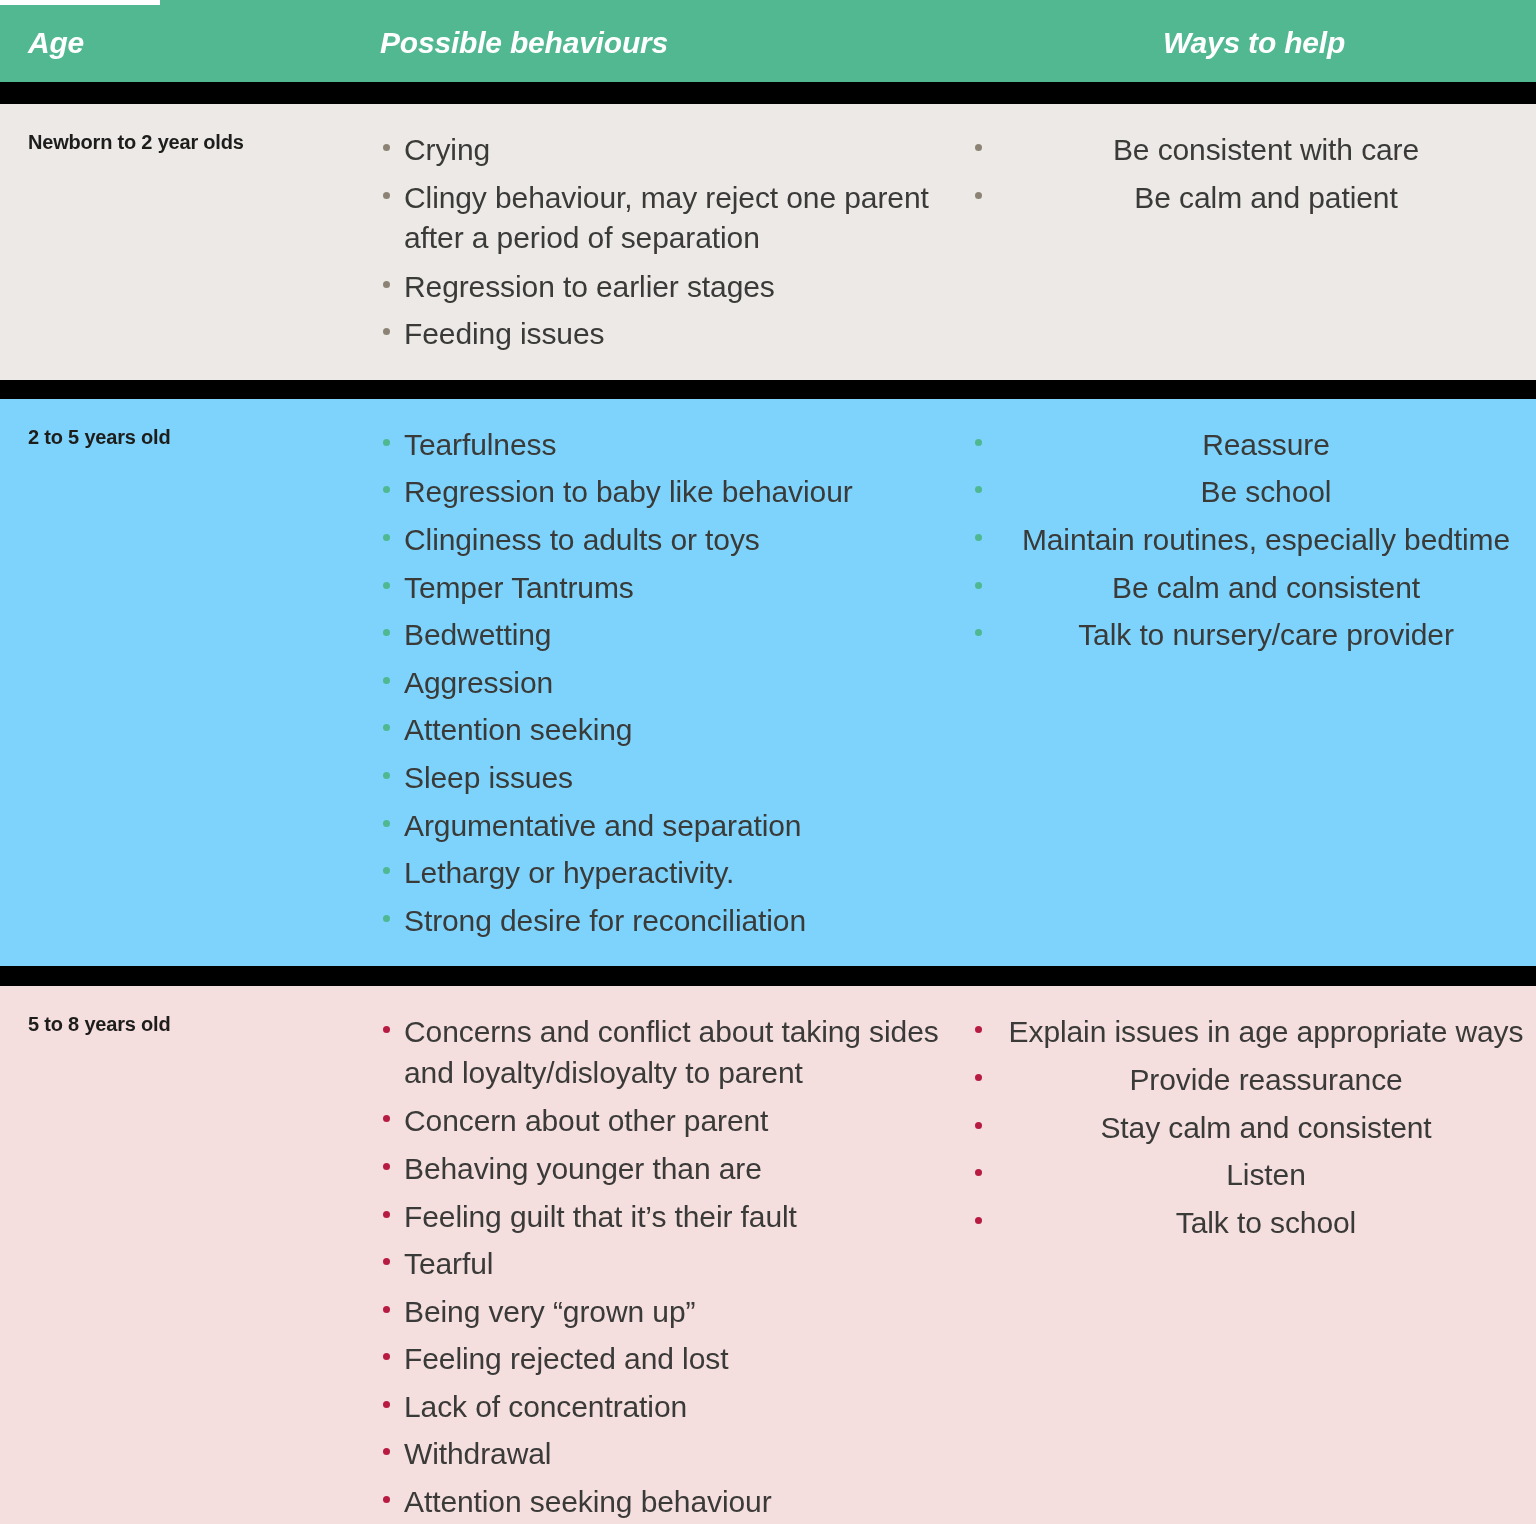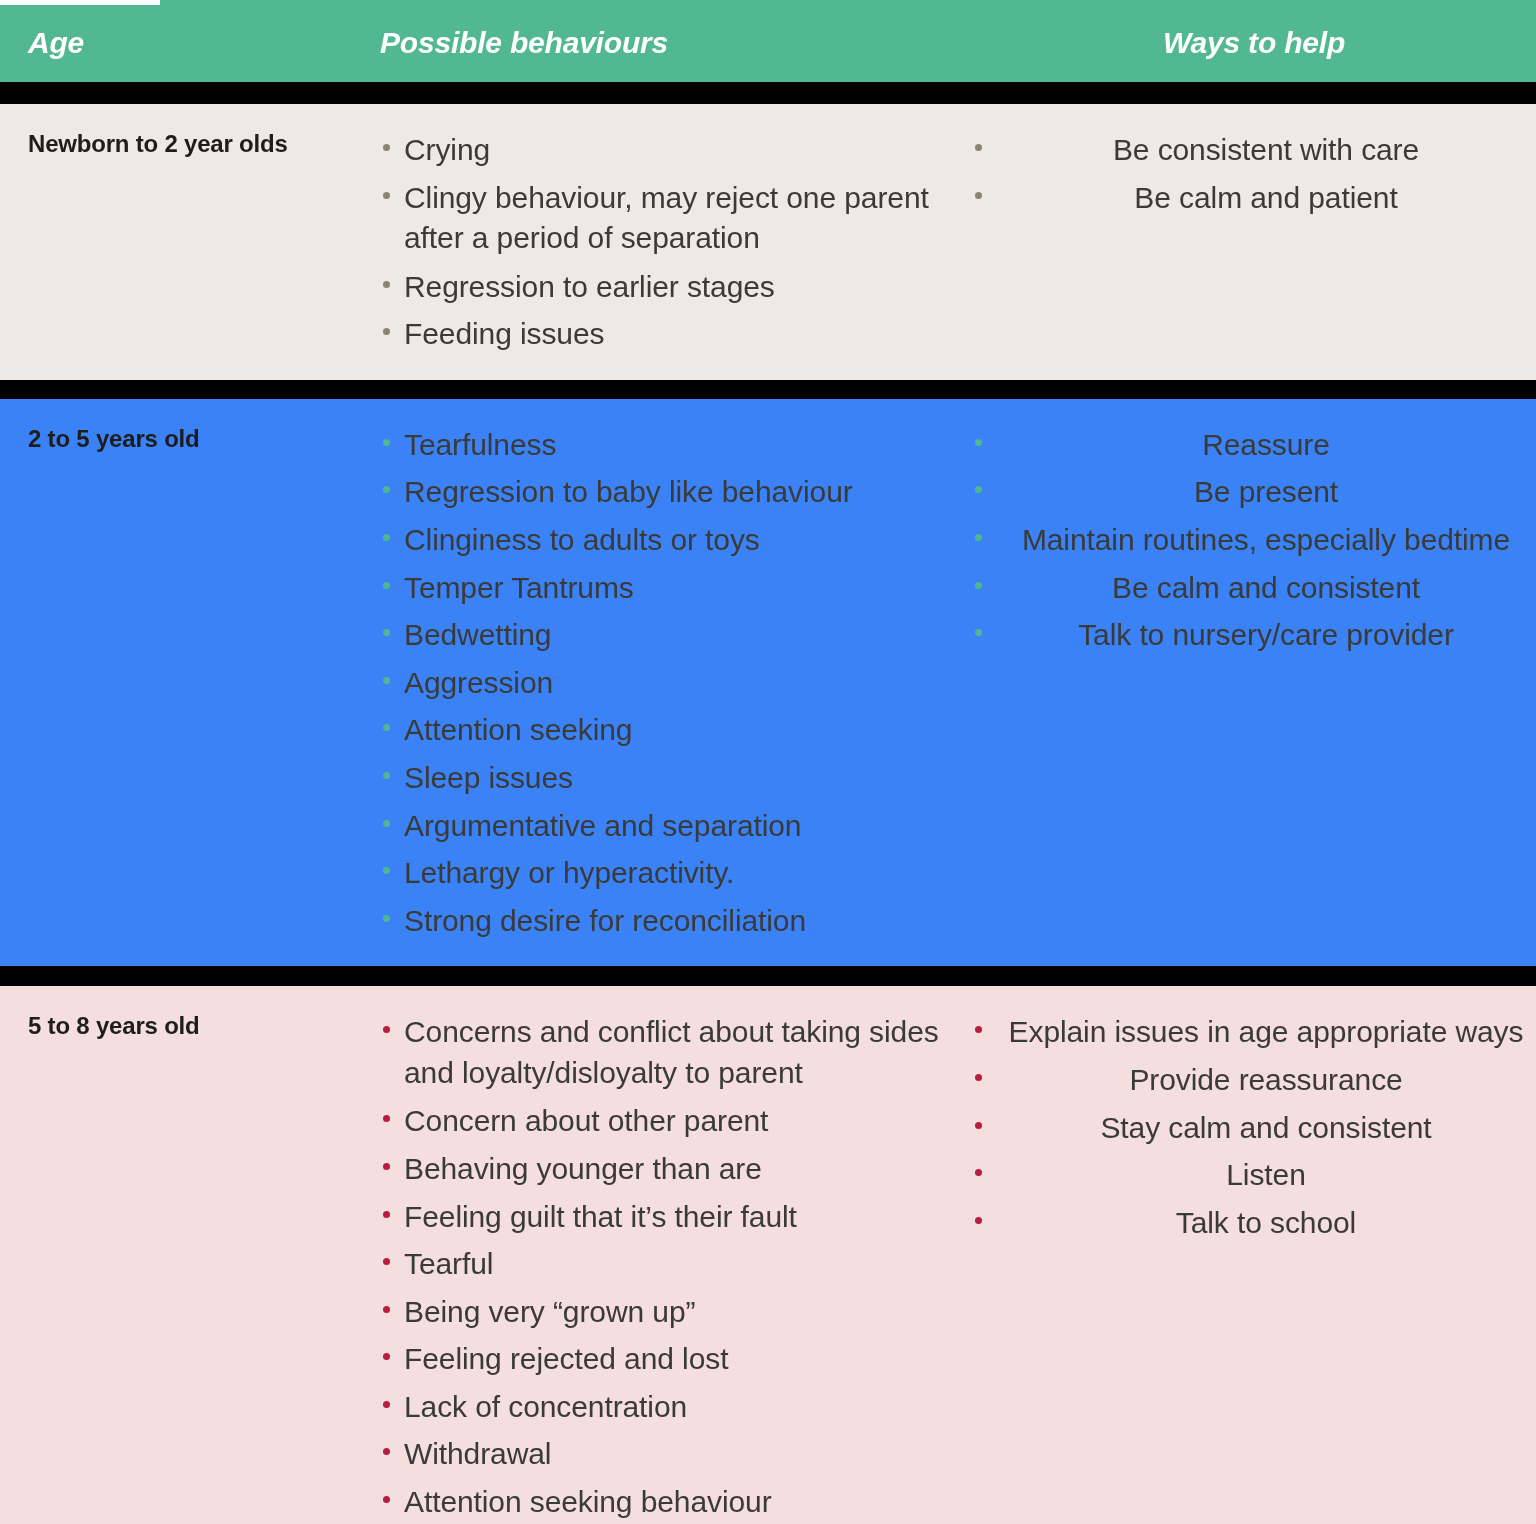--- a/index.html
+++ b/index.html
@@ -53,25 +53,25 @@
   .sep-1 { height:22px; }
   .sep-2 { height:19px; }
   .sep-3 { height:20px; }
   .sep-bottom { height:5px; }
 
   
   .trow { display:flex; align-items:flex-start; width:100%; }
   .trow .cell { padding-top:26px; padding-bottom:26px; }
 
   .row-newborn { background:#ece9e6; min-height:241px; }
-  .row-2to5    { background:#3b82f6; min-height:554px; }
+  .row-2to5    { background:#7dd3fc; min-height:554px; }
   .row-5to8    { background:#f4dede; min-height:582px; }
 
   .age-label {
-    font-size:24px;
+    font-size:20px;
     font-weight:bold;
     color:#1d1d1b;
     letter-spacing:-0.2px;
     line-height:1.2;
   }
 
   ul.blist { list-style:none; }
   ul.blist li {
     position:relative;
     padding-left:24px;
@@ -152,21 +152,21 @@
         <li>Attention seeking</li>
         <li>Sleep issues</li>
         <li>Argumentative and separation</li>
         <li>Lethargy or hyperactivity.</li>
         <li>Strong desire for reconciliation</li>
       </ul>
     </div>
     <div class="cell col-help">
       <ul class="blist">
         <li>Reassure</li>
-        <li>Be present</li>
+        <li>Be school</li>
         <li>Maintain routines, especially bedtime</li>
         <li>Be calm and consistent</li>
         <li>Talk to nursery/care provider</li>
       </ul>
     </div>
   </div>
 
   <div class="sep sep-3"></div>
 
   <div class="trow row-5to8">

